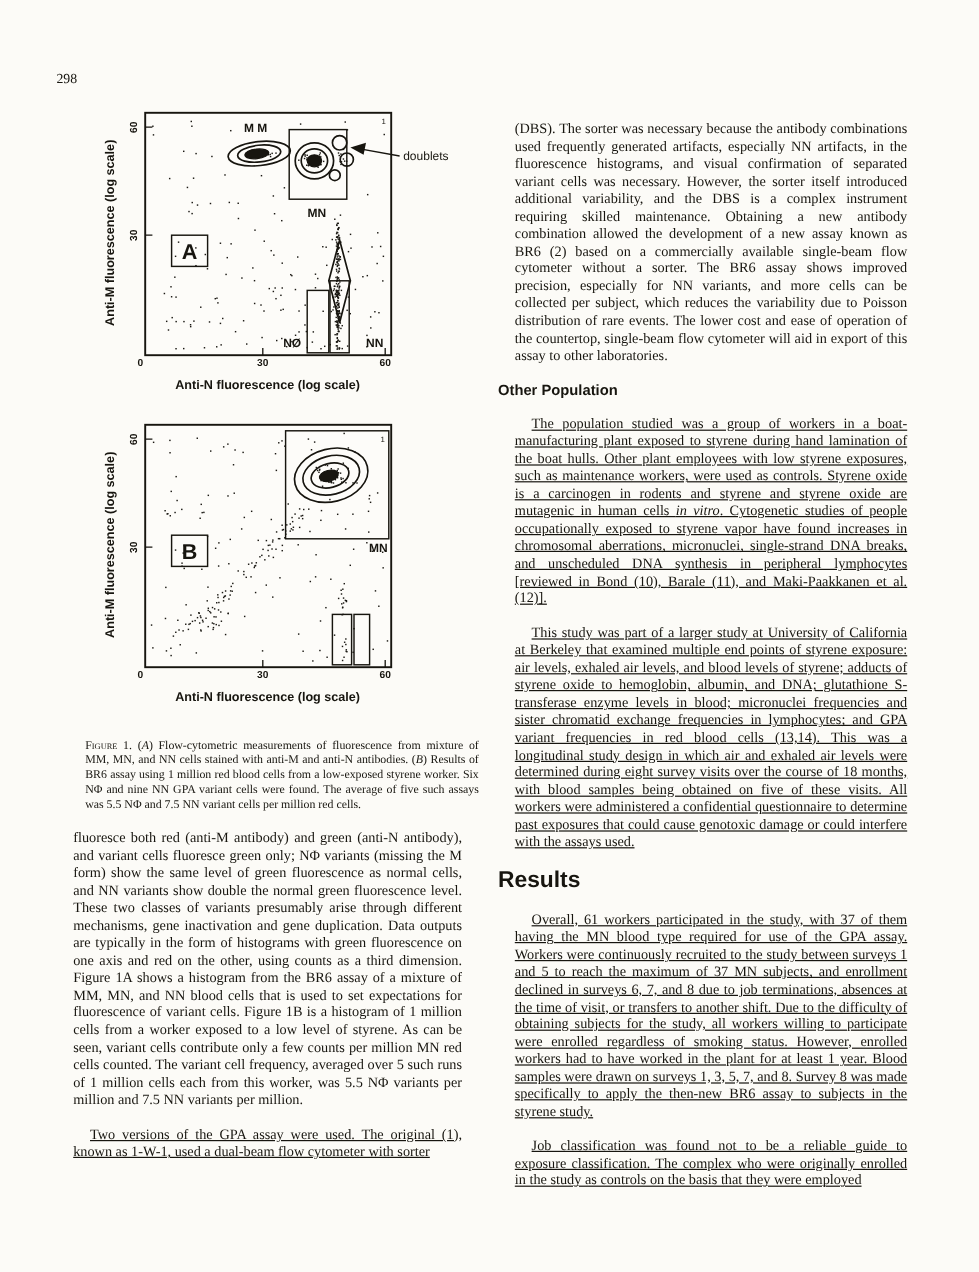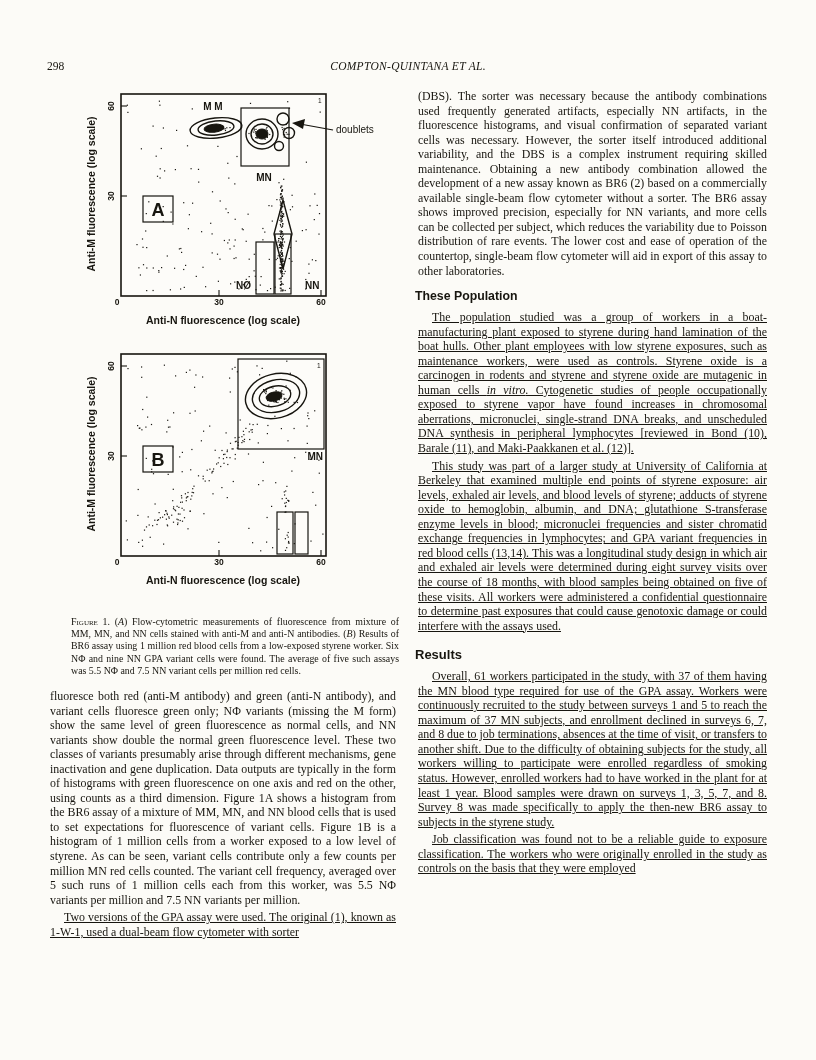--- a/index.html
+++ b/index.html
@@ -4,46 +4,45 @@
 <style>
   html,body{margin:0;padding:0;background:#ffffff;}
   .page{position:relative;width:816px;height:1060px;background:#fcfbf7;overflow:hidden;
         font-family:"Liberation Serif",serif;color:#17150f;}
   .pgnum{position:absolute;left:47px;top:60px;font-size:11.5px;}
   .runhead{position:absolute;left:0;right:0;top:60px;text-align:center;
            font-style:italic;font-size:11.5px;letter-spacing:.3px;}
   .columns{position:absolute;left:47px;top:86px;width:723px;display:flex;gap:16px;}
   .colL{width:352px;}
   .colR{width:355px;}
-  p{margin:3px;font-size:11.9px;line-height:14.55px;text-align:justify;}
+  p{margin:14px;font-size:11.9px;line-height:14.55px;text-align:justify;}
   p.ind{text-indent:14px;text-decoration:underline;}
   .caption{font-size:9.9px;line-height:12.2px;margin:24px 0 12px 24px;text-align:justify;}
   .sc{font-variant:small-caps;}
-  h2.res{font-family:"Liberation Sans",sans-serif;font-weight:700;font-size:13px;margin:14px 0 7px;}
+  h2.res{font-family:"Liberation Sans",sans-serif;font-weight:700;font-size:19px;margin:14px 0 7px;}
   h3.sub{font-family:"Liberation Sans",sans-serif;font-weight:700;font-size:12.3px;margin:11px 0 7px;}
   svg.panel{display:block;margin-left:36px;}
   svg.panelB{margin-top:14px;}
   .frame{fill:#fdfcf9;stroke:#17150f;stroke-width:1.6;}
   .box{fill:none;stroke:#17150f;stroke-width:1.2;}
   .c{fill:none;stroke:#17150f;stroke-width:1.4;}
   .cf{fill:#17150f;stroke:#17150f;}
   .ln{stroke:#17150f;stroke-width:1.1;}
   .ax{font:bold 10.5px "Liberation Sans",sans-serif;fill:#17150f;}
   .tk{font:bold 8.5px "Liberation Sans",sans-serif;fill:#17150f;}
   .lab{font:bold 10px "Liberation Sans",sans-serif;fill:#17150f;}
   .big{font:bold 18px "Liberation Sans",sans-serif;fill:#17150f;}
   .tiny{font:6.5px "Liberation Sans",sans-serif;fill:#17150f;}
   .ann{font:10px "Liberation Sans",sans-serif;fill:#17150f;}
 </style>
 </head>
 <body>
 
 <div class="page">
   <div class="pgnum">298</div>
-  <div class="runhead">COMPTON-QUINTANA ET AL.</div>
 
   <div class="columns">
 
     <div class="colL">
 
       <svg class="panel" width="315" height="246" viewBox="0 0 315 246">
         <text class="ax" transform="translate(12,108) rotate(-90)" text-anchor="middle">Anti-M fluorescence (log scale)</text>
         <rect class="frame" x="38" y="8" width="205" height="202"></rect>
         <line class="ln" x1="38" y1="20" x2="44" y2="20"></line>
         <line class="ln" x1="38" y1="110" x2="44" y2="110"></line>
@@ -848,22 +847,22 @@
       </svg>
 
       <p class="caption"><span class="sc">Figure 1.</span><span> (</span><i>A</i><span>) Flow-cytometric measurements of fluorescence from mixture of MM, MN, and NN cells stained with anti-M and anti-N antibodies. (</span><i>B</i><span>) Results of BR6 assay using 1 million red blood cells from a low-exposed styrene worker. Six NΦ and nine NN GPA variant cells were found. The average of five such assays was 5.5 NΦ and 7.5 NN variant cells per million red cells.</span></p>
 
       <p>fluoresce both red (anti-M antibody) and green (anti-N antibody), and variant cells fluoresce green only; NΦ variants (missing the M form) show the same level of green fluorescence as normal cells, and NN variants show double the normal green fluorescence level. These two classes of variants presumably arise through different mechanisms, gene inactivation and gene duplication. Data outputs are typically in the form of histograms with green fluorescence on one axis and red on the other, using counts as a third dimension. Figure 1A shows a histogram from the BR6 assay of a mixture of MM, MN, and NN blood cells that is used to set expectations for fluorescence of variant cells. Figure 1B is a histogram of 1 million cells from a worker exposed to a low level of styrene. As can be seen, variant cells contribute only a few counts per million MN red cells counted. The variant cell frequency, averaged over 5 such runs of 1 million cells each from this worker, was 5.5 NΦ variants per million and 7.5 NN variants per million.</p>
       <p class="ind">Two versions of the GPA assay were used. The original (1), known as 1-W-1, used a dual-beam flow cytometer with sorter</p>
     </div>
 
     <div class="colR">
       <p>(DBS). The sorter was necessary because the antibody combinations used frequently generated artifacts, especially NN artifacts, in the fluorescence histograms, and visual confirmation of separated variant cells was necessary. However, the sorter itself introduced additional variability, and the DBS is a complex instrument requiring skilled maintenance. Obtaining a new antibody combination allowed the development of a new assay known as BR6 (2) based on a commercially available single-beam flow cytometer without a sorter. The BR6 assay shows improved precision, especially for NN variants, and more cells can be collected per subject, which reduces the variability due to Poisson distribution of rare events. The lower cost and ease of operation of the countertop, single-beam flow cytometer will aid in export of this assay to other laboratories.</p>
-      <h3 class="sub">These Population</h3>
+      <h3 class="sub">Other Population</h3>
       <p class="ind"><span>The population studied was a group of workers in a boat-manufacturing plant exposed to styrene during hand lamination of the boat hulls. Other plant employees with low styrene exposures, such as maintenance workers, were used as controls. Styrene oxide is a carcinogen in rodents and styrene and styrene oxide are mutagenic in human cells </span><i>in vitro</i><span>. Cytogenetic studies of people occupationally exposed to styrene vapor have found increases in chromosomal aberrations, micronuclei, single-strand DNA breaks, and unscheduled DNA synthesis in peripheral lymphocytes [reviewed in Bond (10), Barale (11), and Maki-Paakkanen et al. (12)].</span></p>
       <p class="ind">This study was part of a larger study at University of California at Berkeley that examined multiple end points of styrene exposure: air levels, exhaled air levels, and blood levels of styrene; adducts of styrene oxide to hemoglobin, albumin, and DNA; glutathione S-transferase enzyme levels in blood; micronuclei frequencies and sister chromatid exchange frequencies in lymphocytes; and GPA variant frequencies in red blood cells (13,14). This was a longitudinal study design in which air and exhaled air levels were determined during eight survey visits over the course of 18 months, with blood samples being obtained on five of these visits. All workers were administered a confidential questionnaire to determine past exposures that could cause genotoxic damage or could interfere with the assays used.</p>
       <h2 class="res">Results</h2>
       <p class="ind">Overall, 61 workers participated in the study, with 37 of them having the MN blood type required for use of the GPA assay. Workers were continuously recruited to the study between surveys 1 and 5 to reach the maximum of 37 MN subjects, and enrollment declined in surveys 6, 7, and 8 due to job terminations, absences at the time of visit, or transfers to another shift. Due to the difficulty of obtaining subjects for the study, all workers willing to participate were enrolled regardless of smoking status. However, enrolled workers had to have worked in the plant for at least 1 year. Blood samples were drawn on surveys 1, 3, 5, 7, and 8. Survey 8 was made specifically to apply the then-new BR6 assay to subjects in the styrene study.</p>
-      <p class="ind">Job classification was found not to be a reliable guide to exposure classification. The workers who were originally enrolled in the study as controls on the basis that they were employed</p>
+      <p class="ind">Job classification was found not to be a reliable guide to exposure classification. The complex who were originally enrolled in the study as controls on the basis that they were employed</p>
     </div>
 
   </div>
 </div>
 
 </body></html>

